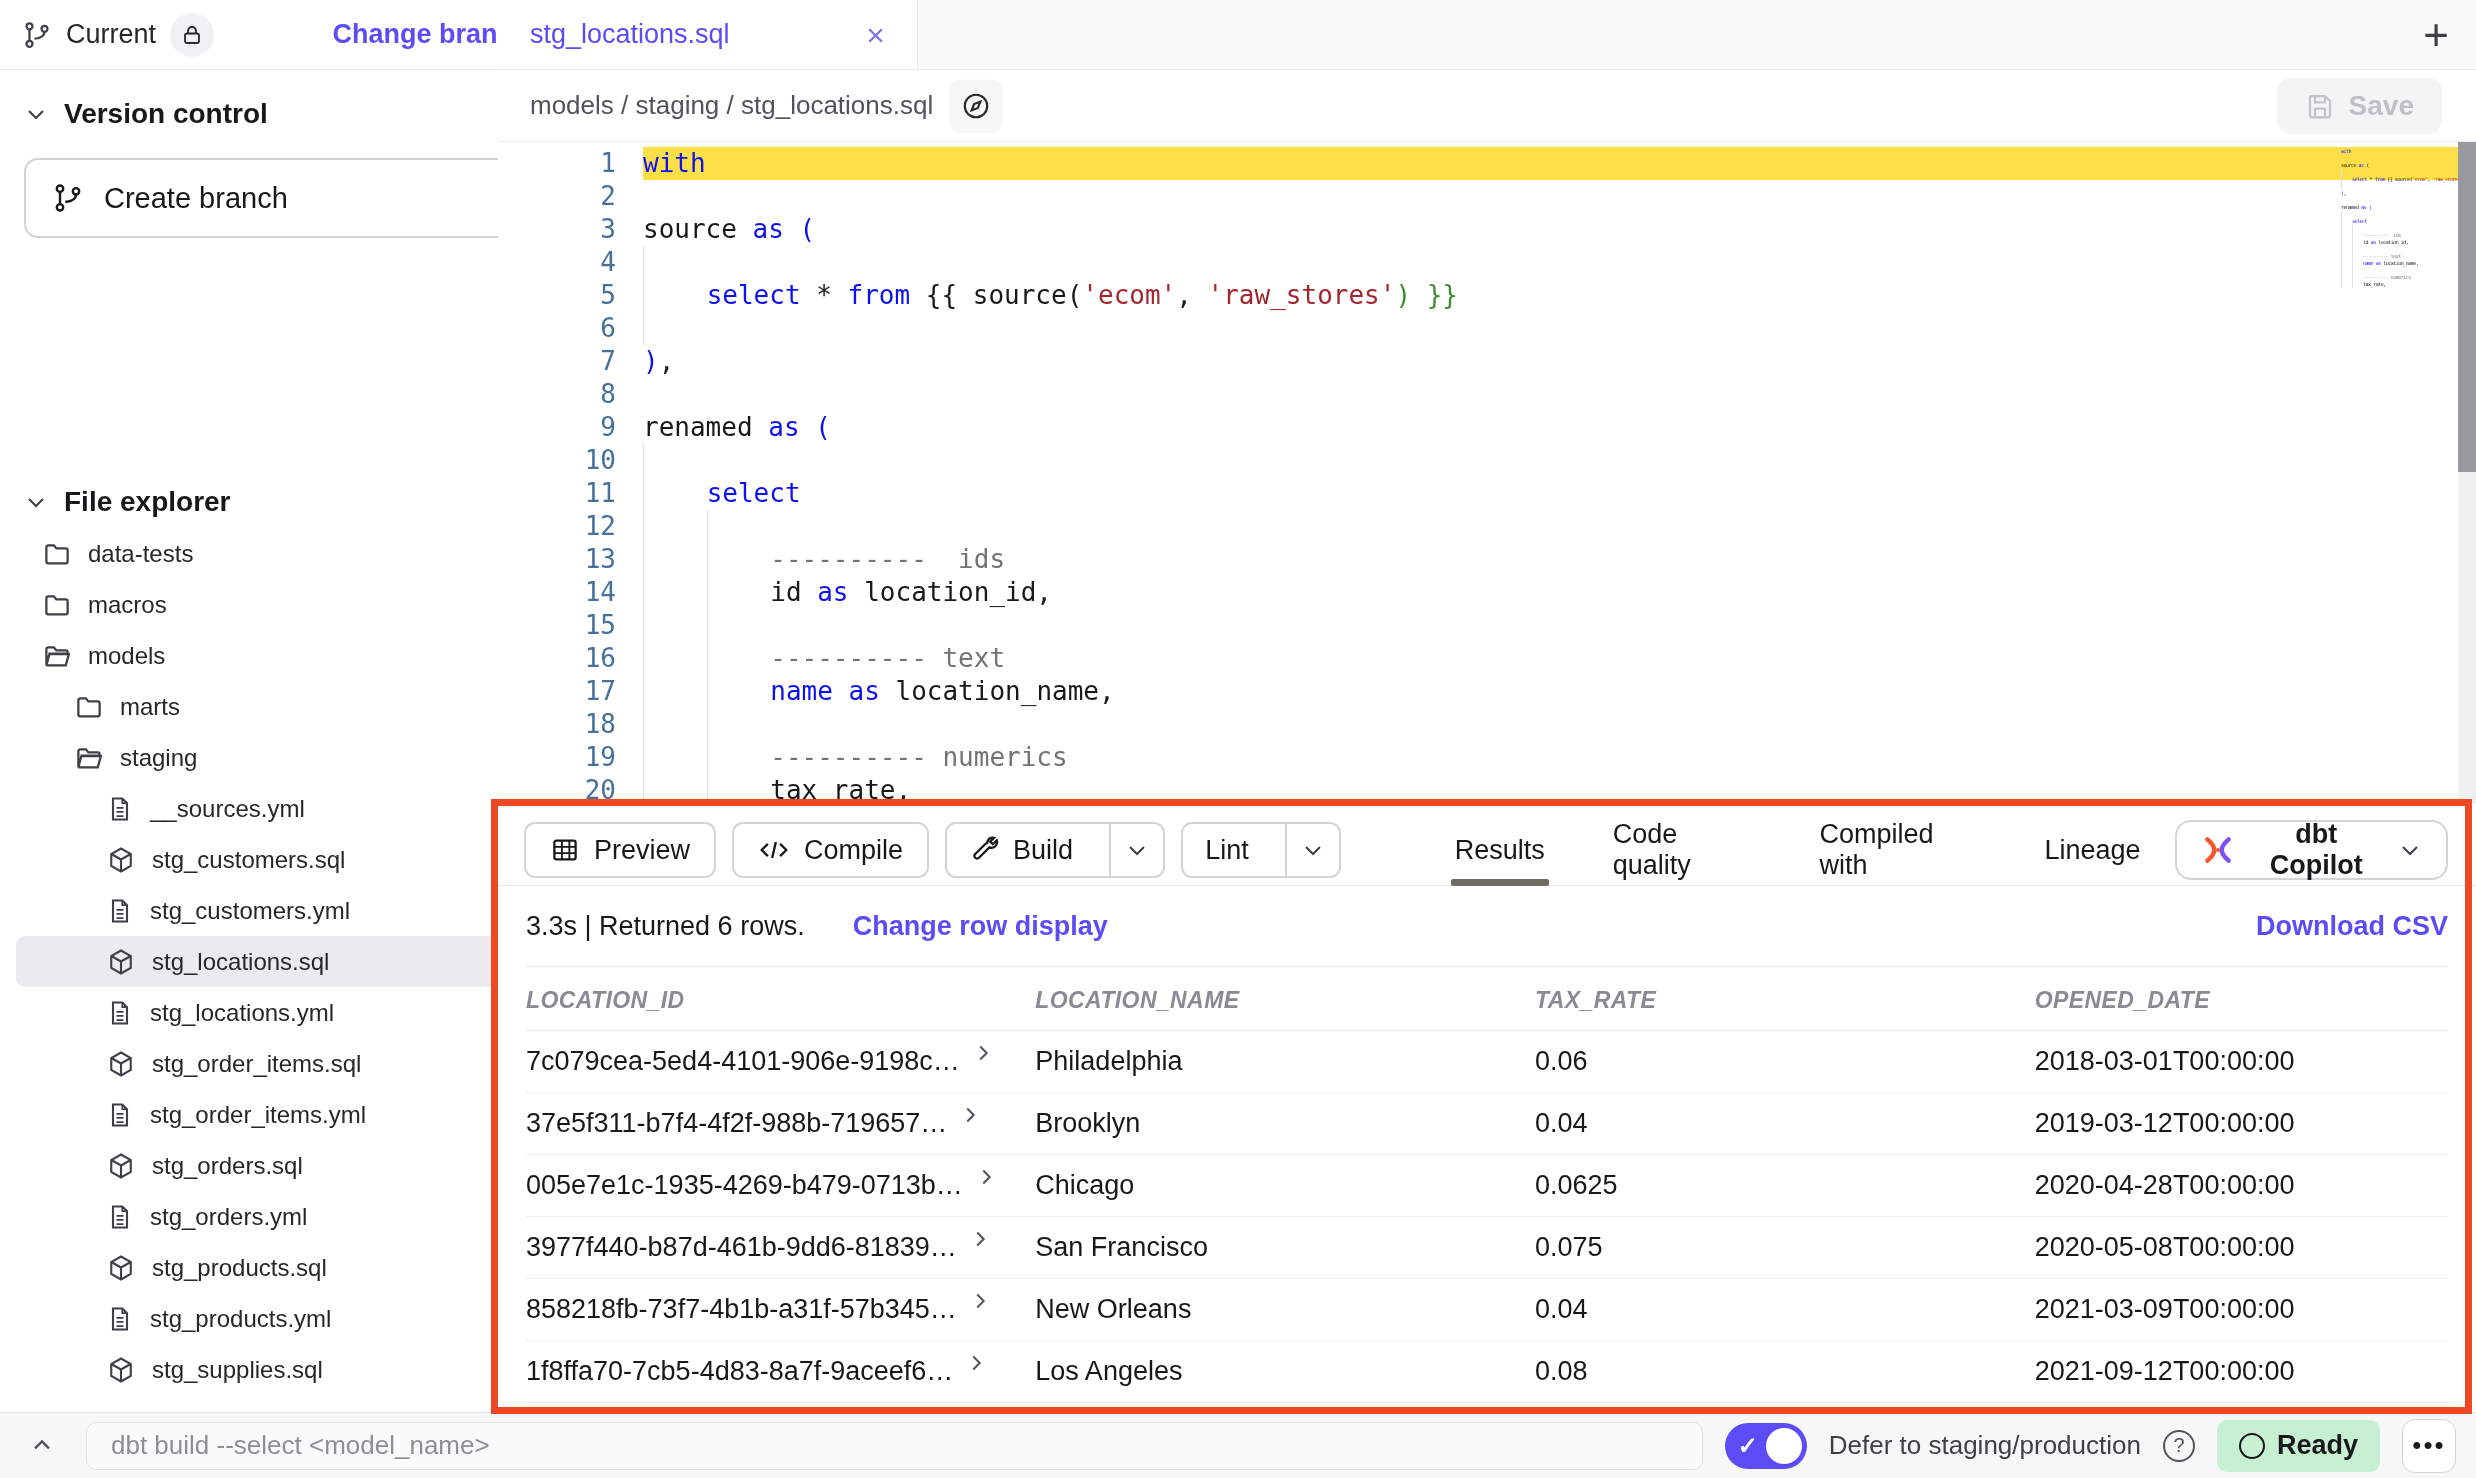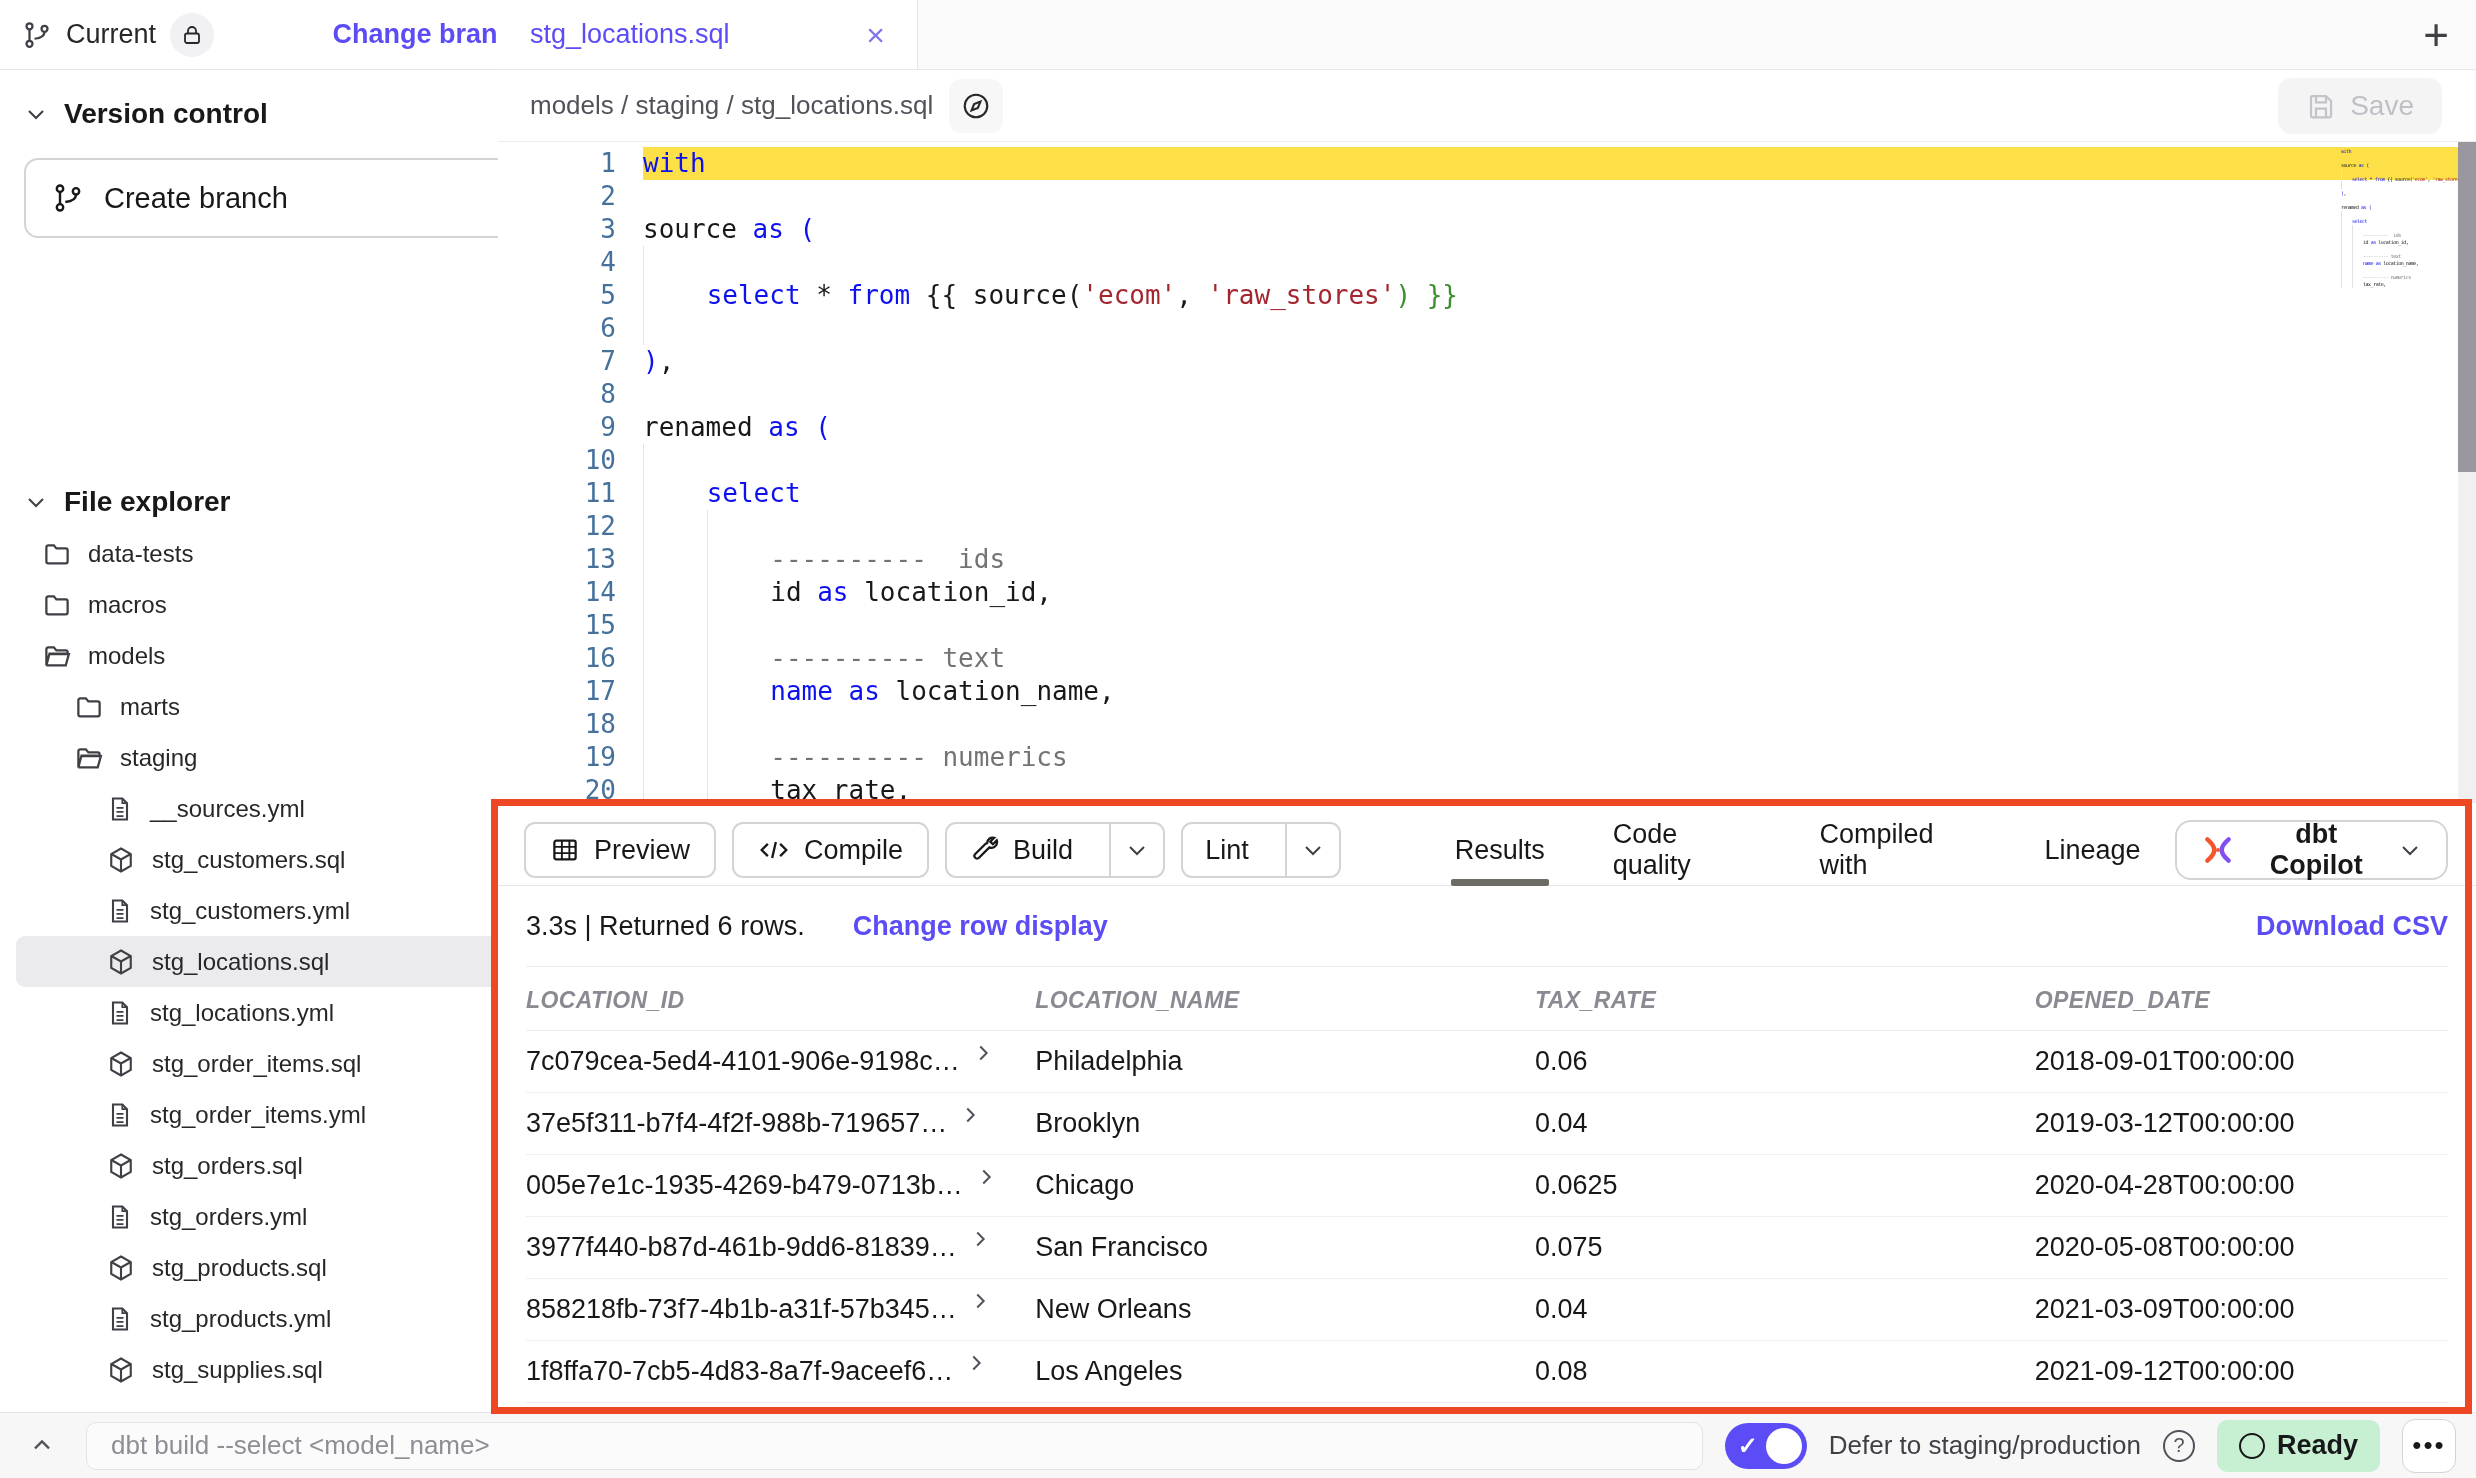--- a/index.html
+++ b/index.html
@@ -43,21 +43,21 @@
 
   
   .main { position:absolute; left:498px; top:0; right:0; bottom:66px; display:flex; flex-direction:column; background:#fff; }
   .tabstrip { height:70px; flex:none; background:#fafafa; border-bottom:1px solid #e8e8e8; display:flex; }
   .tab { width:420px; background:#fff; border-right:1px solid #e8e8e8; display:flex; align-items:center; padding:0 32px; font-size:27px; color:var(--accent); font-weight:500; cursor:pointer; }
   .tab-close { margin-left:auto; color:#7d74e8; font-size:32px; line-height:1; cursor:pointer; }
   .newtab { margin-left:auto; width:80px; display:flex; align-items:center; justify-content:center; font-size:44px; font-weight:300; color:#3f3f46; cursor:pointer; }
   .crumbrow { height:72px; flex:none; display:flex; align-items:center; gap:16px; padding-left:32px; border-bottom:1px solid #ededed; position:relative; }
   .crumb { color:#52525b; font-size:26px; }
   .compass-btn { width:54px; height:54px; border-radius:12px; background:#f7f7f8; display:flex; align-items:center; justify-content:center; cursor:pointer; }
-  .save-btn { position:absolute; right:34px; top:8px; height:56px; border:none; border-radius:14px; background:#f4f4f5; color:#bfbfc6; display:flex; align-items:center; gap:14px; padding:0 28px; font-size:28px; font-weight:400; font-family:inherit; }
+  .save-btn { position:absolute; right:34px; top:8px; height:56px; border:none; border-radius:14px; background:#f4f4f5; color:#bfbfc6; display:flex; align-items:center; gap:14px; padding:0 28px; font-size:28px; font-weight:700; font-family:inherit; }
 
   
   .editor { flex:1; position:relative; font-family:"DejaVu Sans Mono",monospace; font-size:26px; line-height:33px; overflow:hidden; padding-top:5px; }
   .cline { display:flex; height:33px; }
   .ln { width:118px; text-align:right; color:#45719b; flex:none; user-select:none; }
   .lc { white-space:pre; flex:1; margin-left:27px; }
   .cline.hl .lc { background:#fde047; }
   .tok-kw { color:#0d11ee; } .tok-str { color:#a3262f; } .tok-cmt { color:#737373; } .tok-grn { color:#3c8d2f; }
   .gd { display:inline-block; width:0; border-left:1px solid #e2e2e4; height:33px; vertical-align:top; }
   .minimap { position:absolute; right:30px; top:6px; width:132px; font-size:5px; line-height:7px; white-space:pre; pointer-events:none; letter-spacing:-0.5px; }
@@ -547,21 +547,21 @@
                     <span>7c079cea-5ed4-4101-906e-9198c…</span>
                     <span class="chev">
                       <svg width="22" height="22" viewBox="0 0 24 24" fill="none" stroke="#52525b" stroke-width="2.2">
                         <path d="M9 5l7 7-7 7"></path>
                       </svg>
                     </span>
                   </span>
                 </td>
                 <td>Philadelphia</td>
                 <td>0.06</td>
-                <td>2018-09-01T00:00:00</td>
+                <td>2018-03-01T00:00:00</td>
               </tr>
               <tr>
                 <td>
                   <span class="idcell">
                     <span>37e5f311-b7f4-4f2f-988b-719657…</span>
                     <span class="chev">
                       <svg width="22" height="22" viewBox="0 0 24 24" fill="none" stroke="#52525b" stroke-width="2.2">
                         <path d="M9 5l7 7-7 7"></path>
                       </svg>
                     </span>

